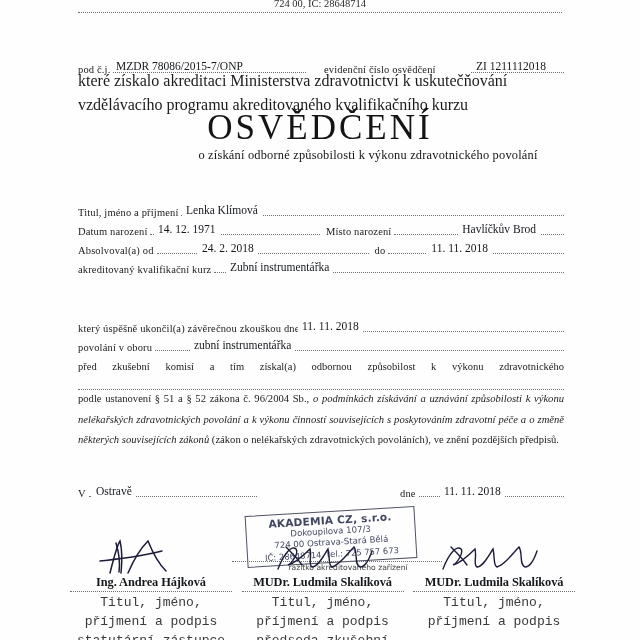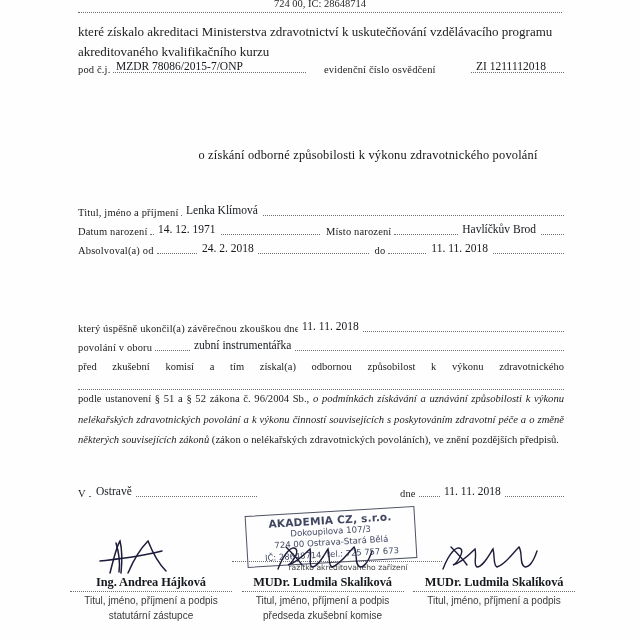--- a/index.html
+++ b/index.html
@@ -80,23 +80,24 @@
     top: 12px;
     left: 78px;
     width: 484px;
     border-bottom: 1px dotted #6e6e6e;
   }
 
   .hdr-text {
     position: absolute;
     left: 78px;
     width: 486px;
-    font-size: 13px;
+    font-size: 16px;
     line-height: 1.5;
     text-align: left;
+    margin-top: 47px;
   }
 
   .codes {
     position: absolute;
     left: 78px;
     top: 63px;
     width: 486px;
     display: flex;
     align-items: flex-end;
   }
@@ -235,24 +236,24 @@
     letter-spacing: -.1px;
     white-space: nowrap;
     font-weight: bold;
   }
   .sigrule {
     border-bottom: 1px dotted #6e6e6e;
     width: 100%;
     margin: 1px 0 2px;
   }
   .sigcap {
-    font-size: 10px;
+    font-size: 13px;
     line-height: 1.45;
     color: #3a3a3a;
-    font-family: Liberation Sans, sans-serif;
+    font-family: Liberation Mono, monospace;
   }
   .scribble {
     position: absolute;
     left: 0;
     bottom: 100%;
     width: 100%;
     height: 36px;
     pointer-events: none;
   }
   .scribble svg { display: block; width: 100%; height: 100%; }
@@ -273,20 +274,21 @@
       <span class="dots"></span>
       <span class="val" style="left:34px; bottom:4px;">MZDR 78086/2015-7/ONP</span>
     </div>
     <div class="seg" style="width:258px; margin-left:0;gap:32px;">
       <span class="label" style="padding-left:18px;">evidenční číslo osvědčení</span>
       <span class="dots"></span>
       <span class="val" style="right:14px; bottom:4px;">ZI 1211112018</span>
     </div>
   </div>
 
+  <div class="title">OSVĚDČENÍ</div>
   <div class="subtitle">o získání odborné způsobilosti k výkonu zdravotnického povolání</div>
 
   <div class="fields">
 
     <div class="row">
       <span class="label">Titul, jméno a příjmení</span>
       <span class="dots"></span>
       <span class="val" style="left:104px;">Lenka Klímová</span>
     </div>
 
@@ -302,20 +304,25 @@
 
     <div class="row">
       <span class="label">Absolvoval(a) od</span>
       <span class="dots" style="min-width:212px;"></span>
       <span class="val" style="left:120px;">24. 2. 2018</span>
       <span class="label" style="padding-left:6px;">do</span>
       <span class="dots"></span>
       <span class="val" style="right:72px;">11. 11. 2018</span>
     </div>
 
+    <div class="row">
+      <span class="label">akreditovaný kvalifikační kurz</span>
+      <span class="dots"></span>
+      <span class="val" style="left:148px;">Zubní instrumentářka</span>
+    </div>
 
   </div>
 
   <div class="exam">
 
     <div class="row">
       <span class="label">který úspěšně ukončil(a) závěrečnou zkouškou dne</span>
       <span class="dots"></span>
       <span class="val" style="left:220px;">11. 11. 2018</span>
     </div>

